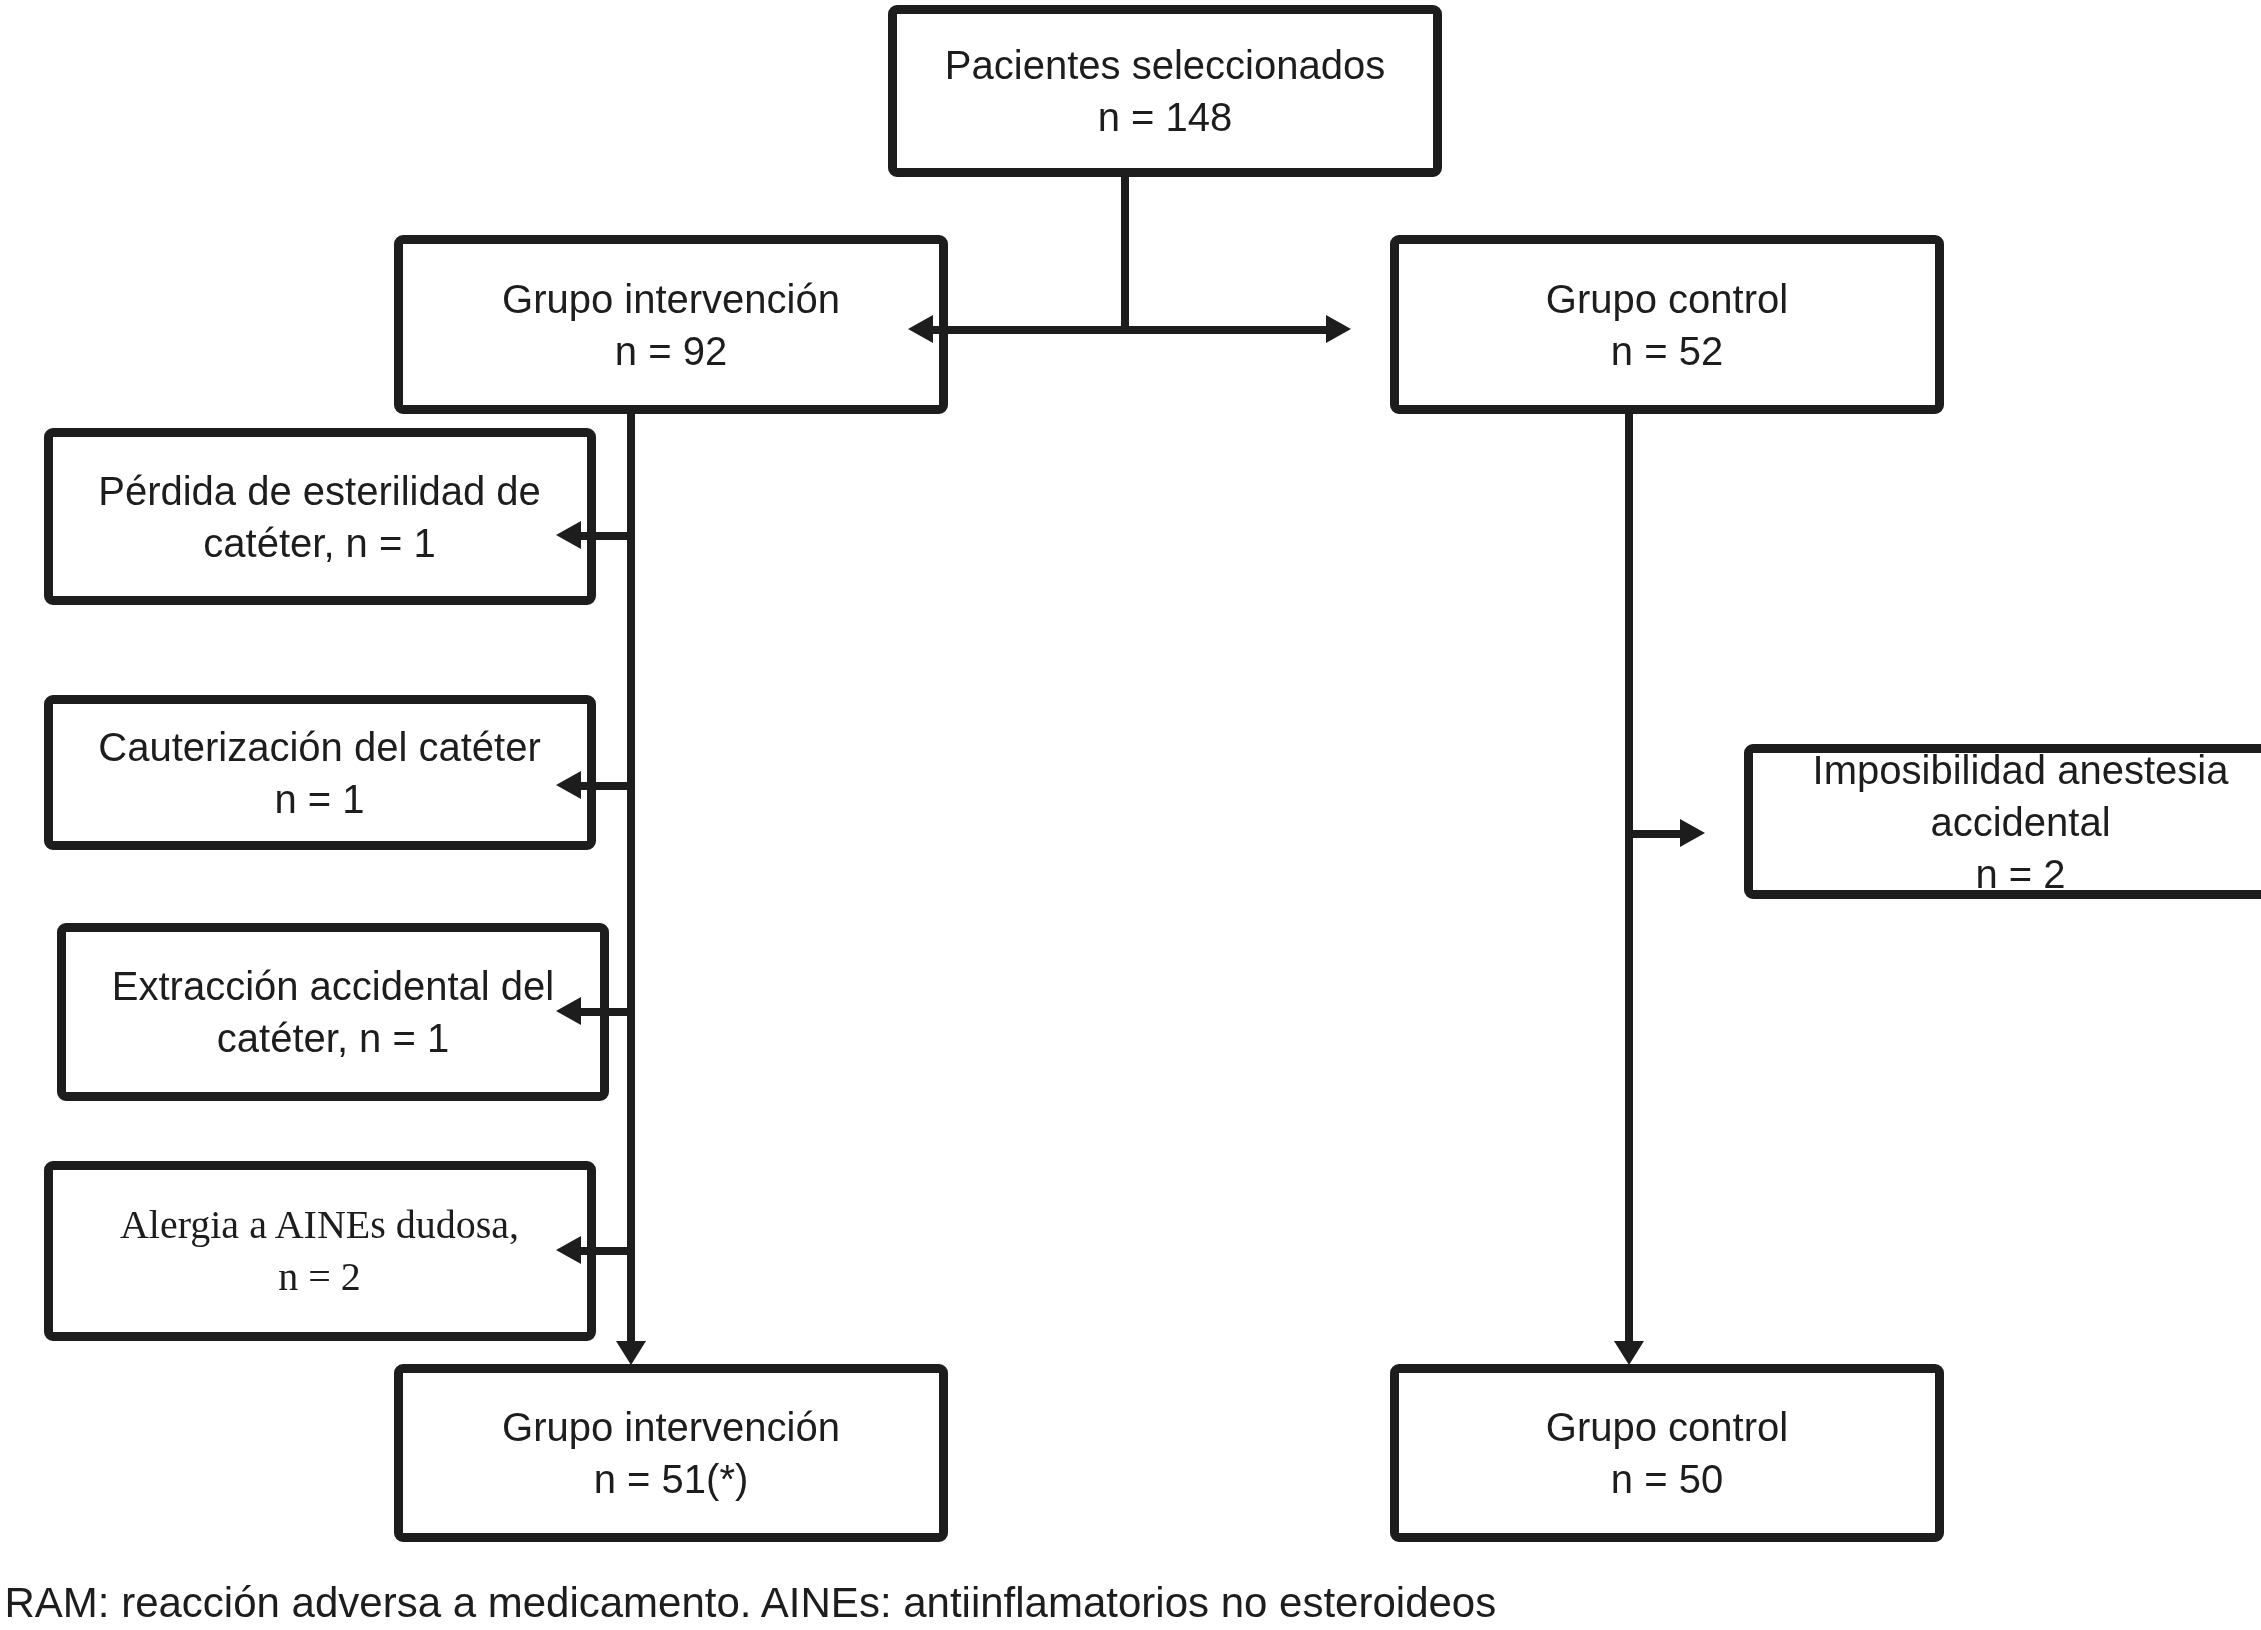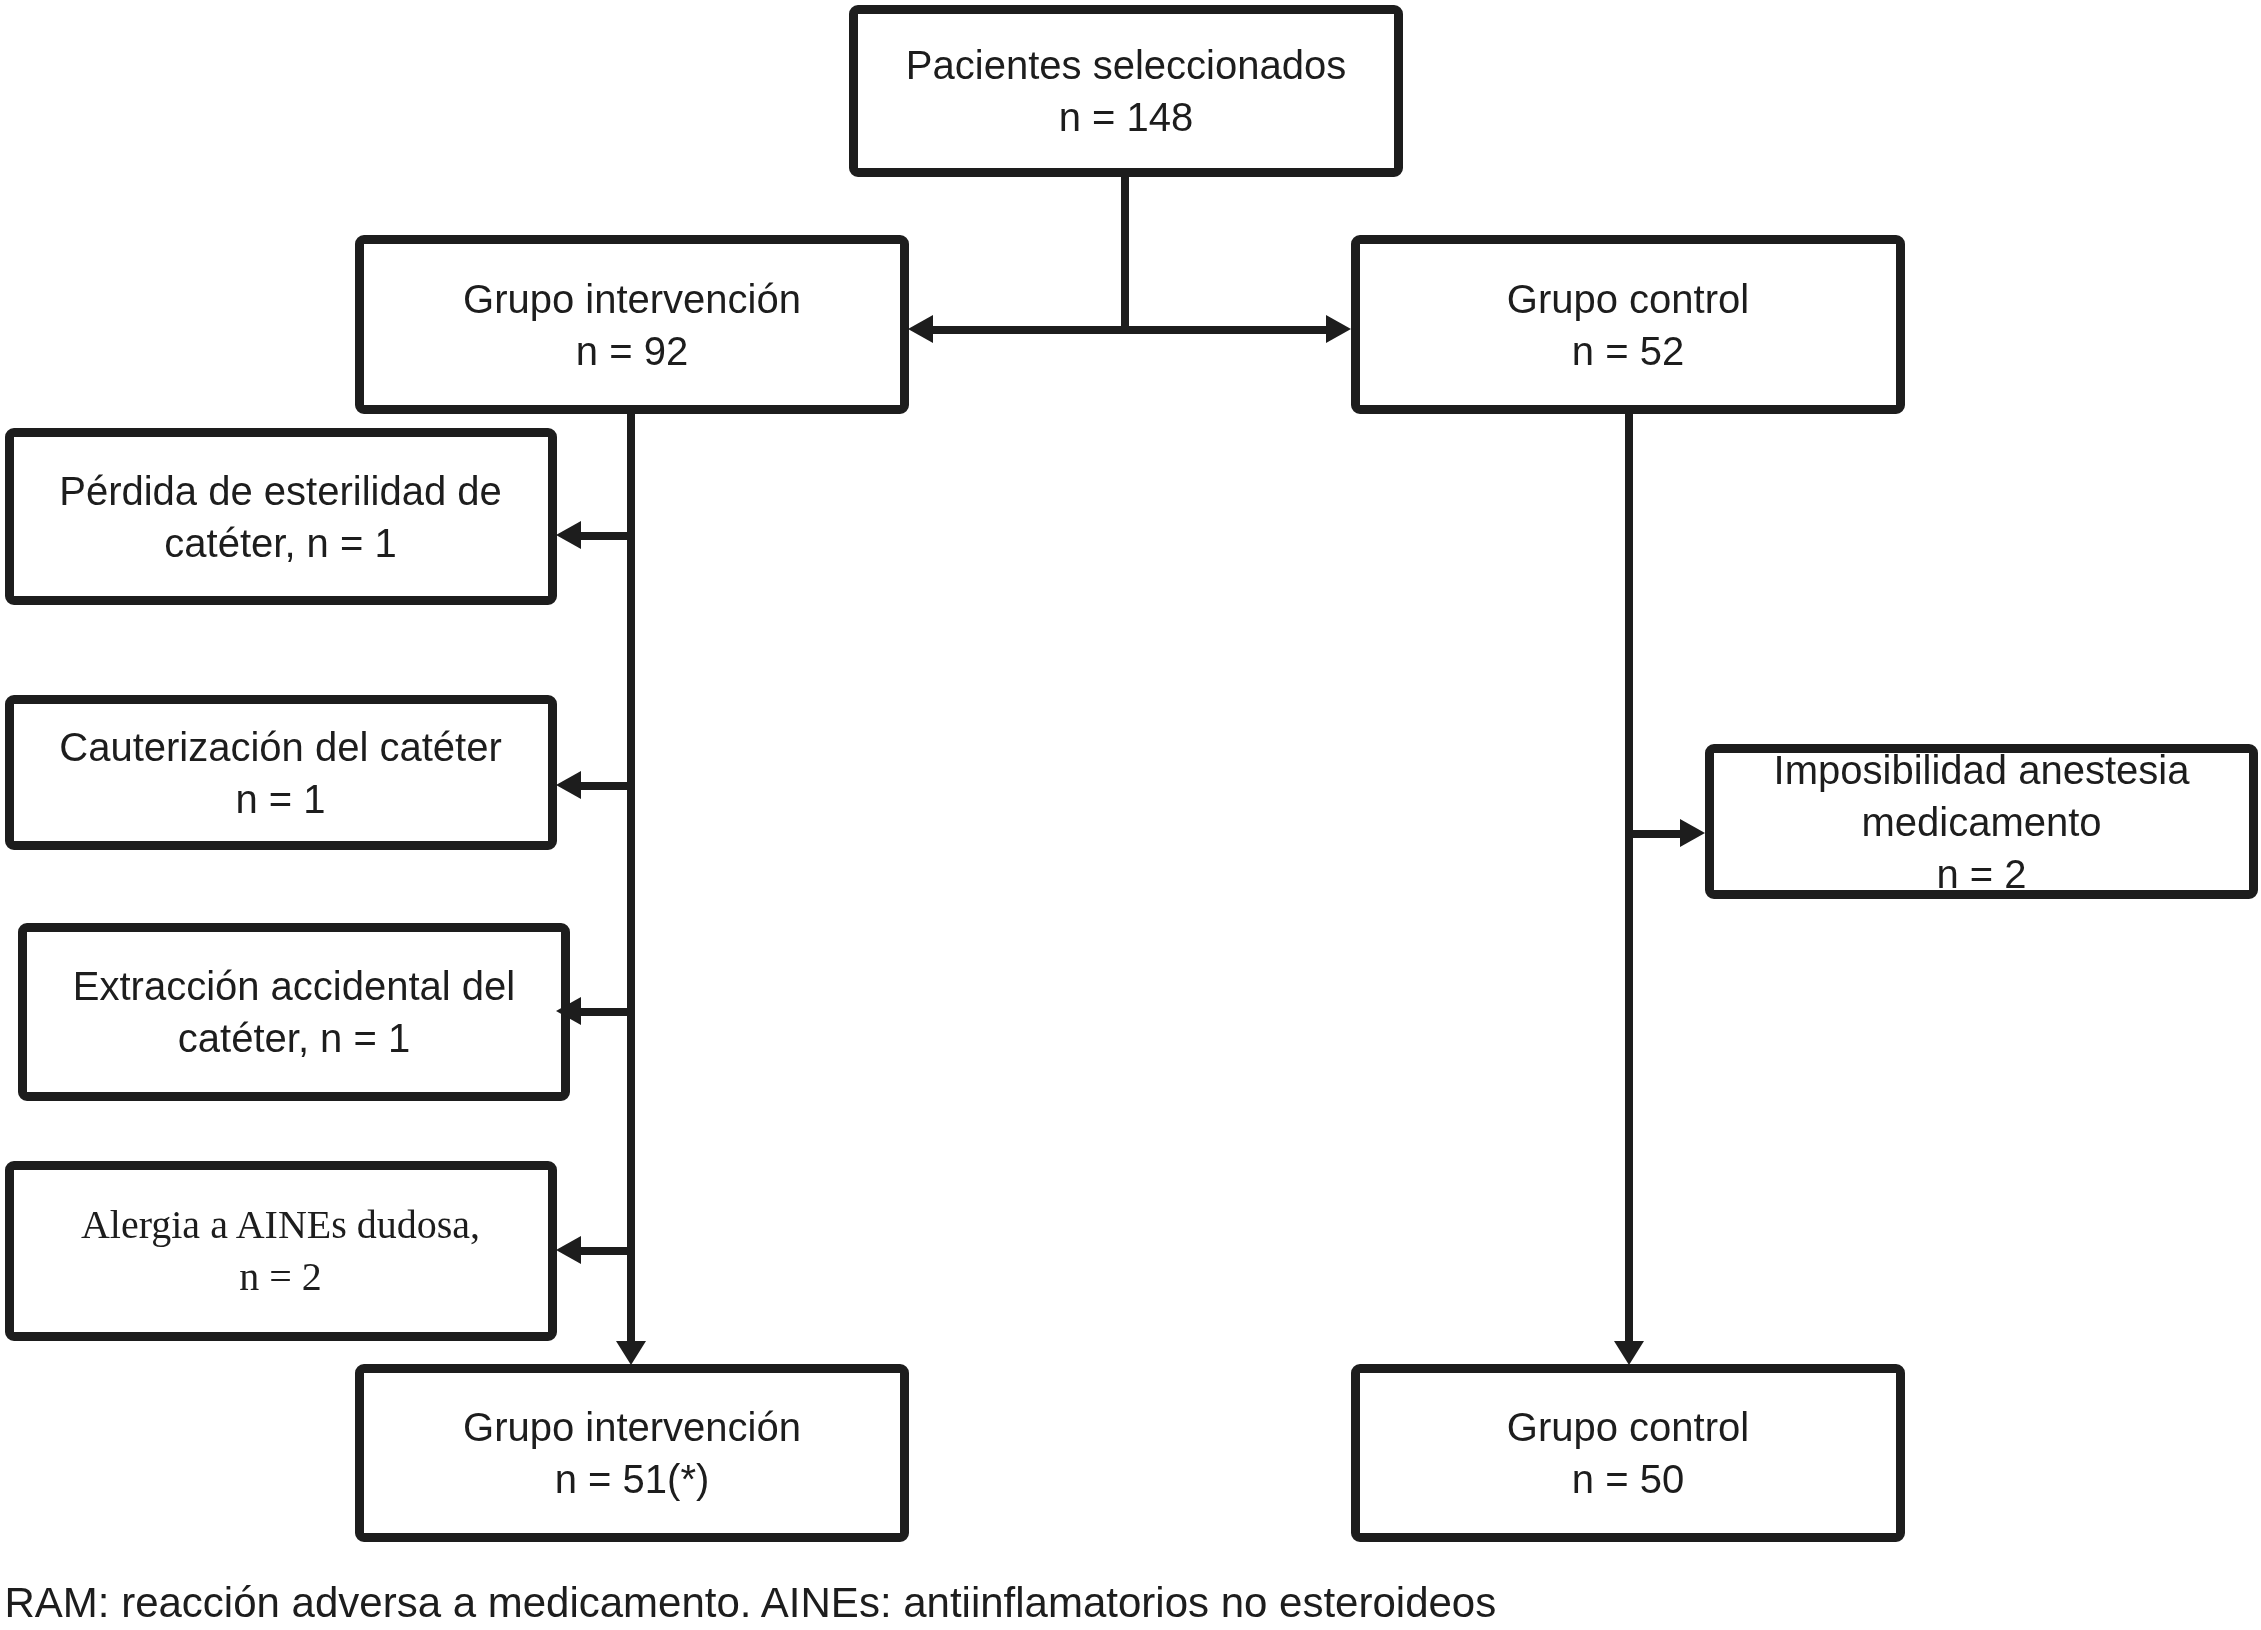--- a/index.html
+++ b/index.html
@@ -21,20 +21,21 @@
     border: 9px solid #1d1d1d;
     border-radius: 9px;
     background: #ffffff;
     display: flex;
     flex-direction: column;
     align-items: center;
     justify-content: center;
     text-align: center;
     font-size: 40px;
     line-height: 52px;
+    margin-left: 39px;
   }
   .vline, .hline {
     position: absolute;
     background: #1d1d1d;
   }
   .tri {
     position: absolute;
     width: 0;
     height: 0;
   }
@@ -83,21 +84,21 @@
     <span>catéter, n = 1</span>
   </div>
 
   <div class="box" style="left:4.5px; top:1161px; width:552px; height:180px;font-family:Liberation Serif, serif;">
     <span>Alergia a AINEs dudosa,</span>
     <span>n = 2</span>
   </div>
 
   <div class="box" style="left:1705px; top:744px; width:553px; height:155px;">
     <span>Imposibilidad anestesia</span>
-    <span>medicamento</span>
+    <span>accidental</span>
     <span>n = 2</span>
   </div>
 
   <div class="box" style="left:355px; top:1364px; width:554px; height:178px;">
     <span>Grupo intervención</span>
     <span>n = 51(*)</span>
   </div>
 
   <div class="box" style="left:1351px; top:1364px; width:554px; height:178px;">
     <span>Grupo control</span>

